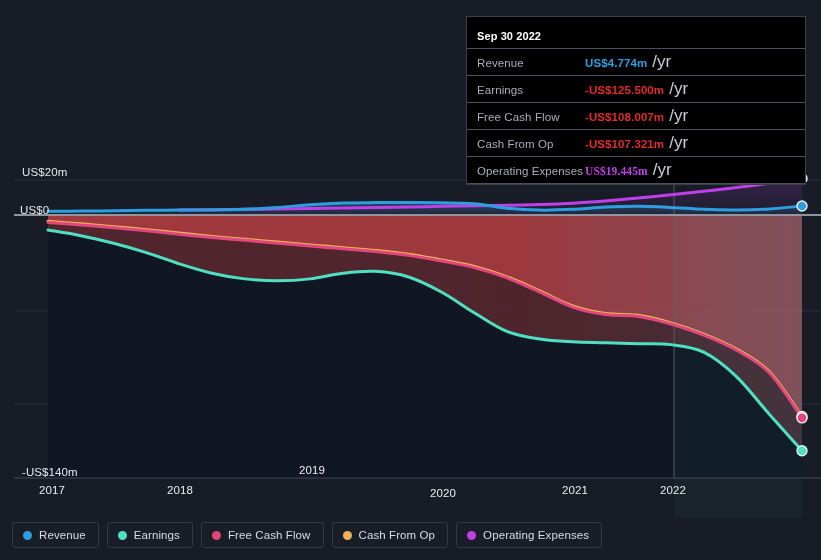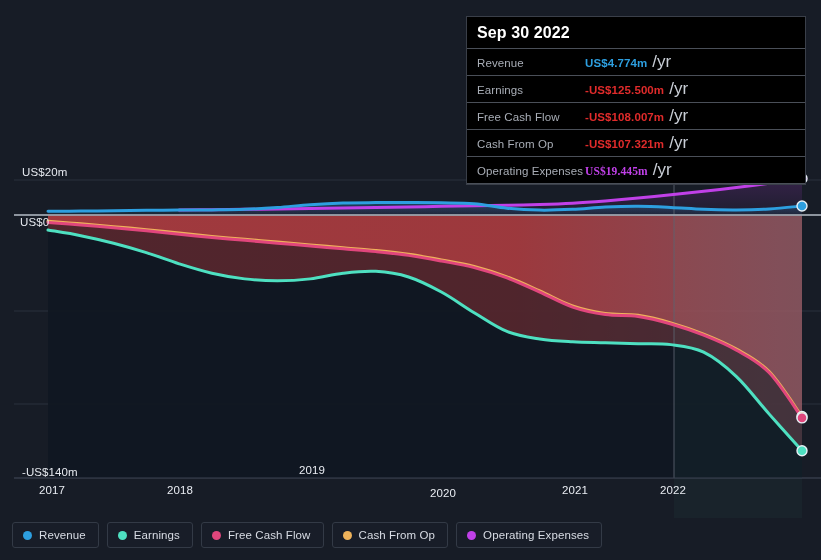--- a/index.html
+++ b/index.html
@@ -55,24 +55,24 @@
     position: absolute;
     left: 466px;
     top: 16px;
     width: 340px;
     background: #000000;
     border: 1px solid #3a3f49;
     box-sizing: border-box;
     padding: 0;
   }
   #tooltip .tt-title {
-    font-size: 16px;
+    font-size: 11px;
     font-weight: bold;
     color: #ffffff;
-    padding: 7px 10px 6px 10px;
+    padding: 13px 10px 6px 10px;
     letter-spacing: .1px;
   }
   .tt-row {
     display: flex;
     align-items: baseline;
     border-top: 1px solid #4a4f58;
     padding: 3px 10px 3px 10px;
     min-height: 17px;
     box-sizing: border-box;
   }
@@ -196,21 +196,21 @@
         <circle cx="802" cy="178.5557142857143" r="5" fill="#c040e8" stroke="#e8f0f6" stroke-width="1.4"></circle>
         <circle cx="802" cy="205.98285714285714" r="5" fill="#2d9fe0" stroke="#e8f0f6" stroke-width="1.4"></circle>
       </g>
     <g id="axis-line-g">
         <line x1="14" y1="478" x2="821" y2="478" stroke="#3a4150" stroke-width="1"></line>
       </g>
   </svg>
 
   <div id="y-labels">
       <div class="y-axis-label" style="left: 22px; top: 166px;">US$20m</div>
-      <div class="y-axis-label" style="left: 20px; top: 216px; text-align: right;">US$0</div>
+      <div class="y-axis-label" style="left: 20px; top: 204px; text-align: right;">US$0</div>
       <div class="y-axis-label" style="left: 22px; top: 466px;">-US$140m</div>
     </div>
 
   <div id="x-labels">
       <div class="x-axis-label" style="left: 52px; top: 484px;">2017</div>
       <div class="x-axis-label" style="left: 180px; top: 484px;">2018</div>
       <div class="x-axis-label" style="left: 312px; top: 464px;">2019</div>
       <div class="x-axis-label" style="left: 443px; top: 467px; margin-top: 20px;">2020</div>
       <div class="x-axis-label" style="left: 575px; top: 484px;">2021</div>
       <div class="x-axis-label" style="left: 673px; top: 484px;">2022</div>

